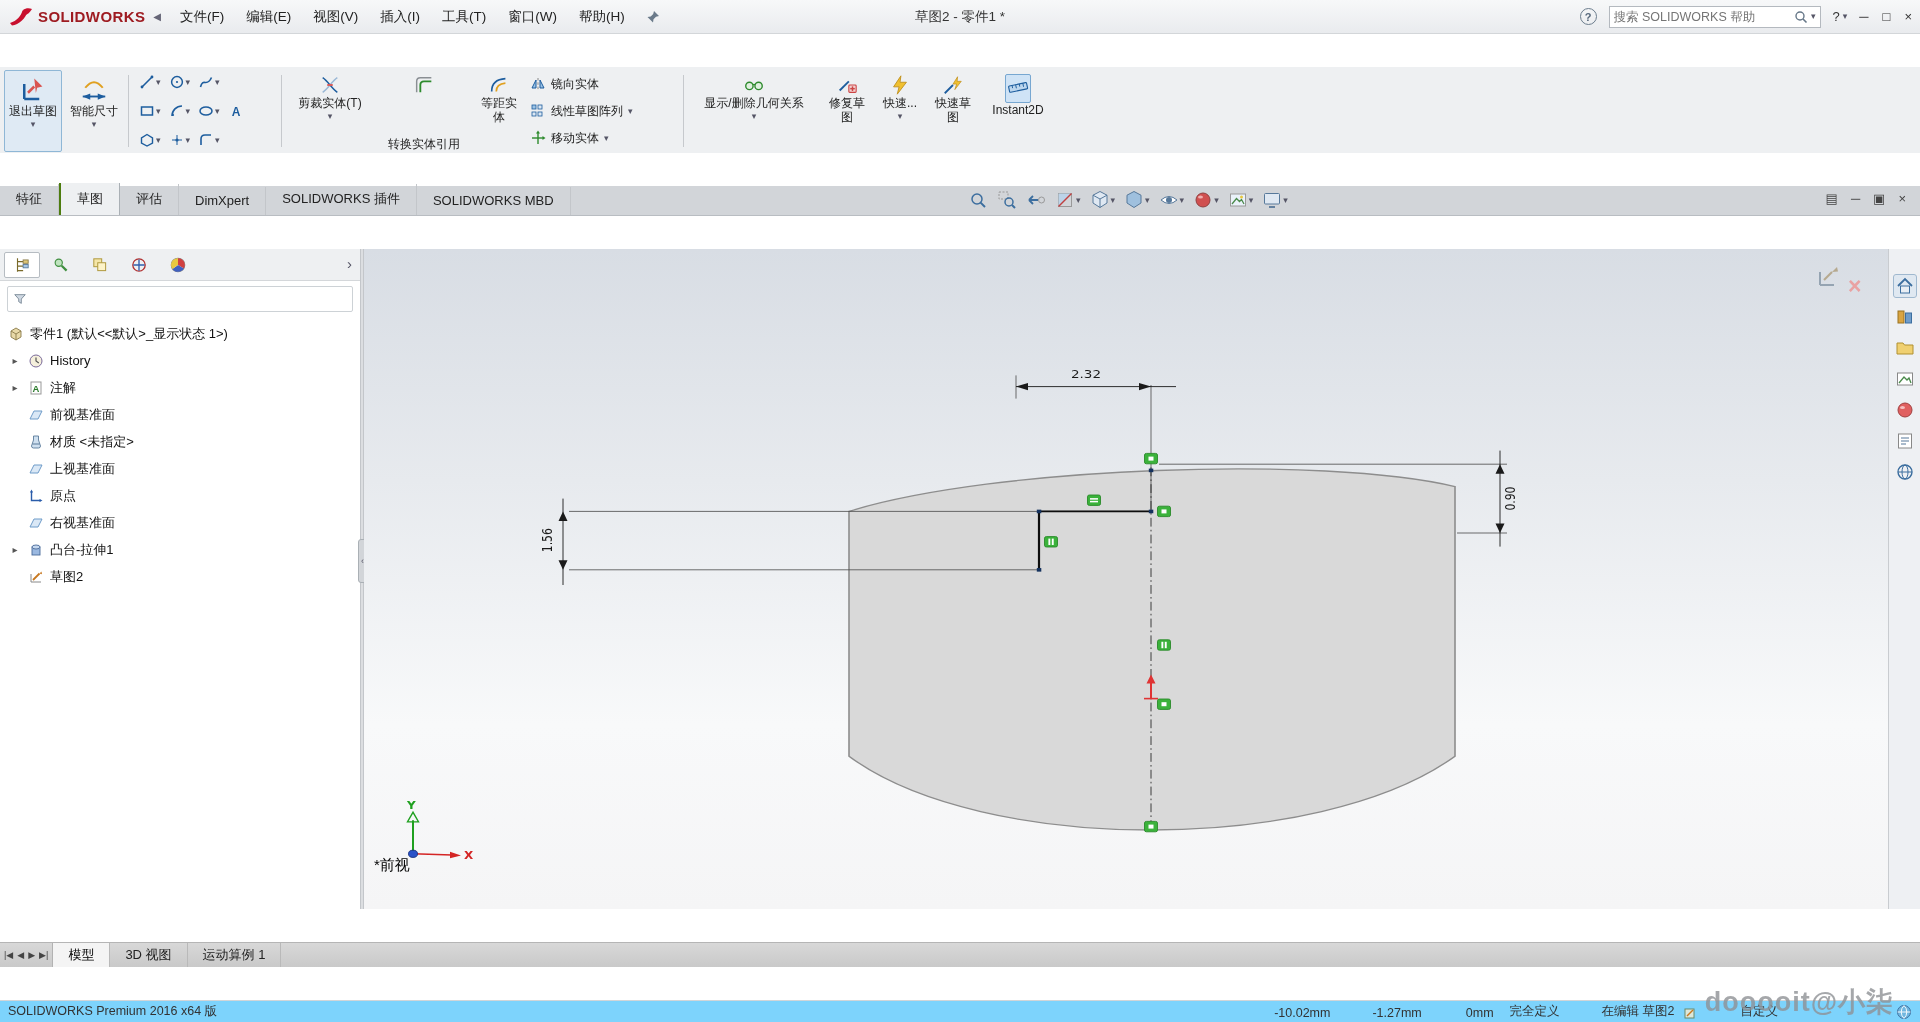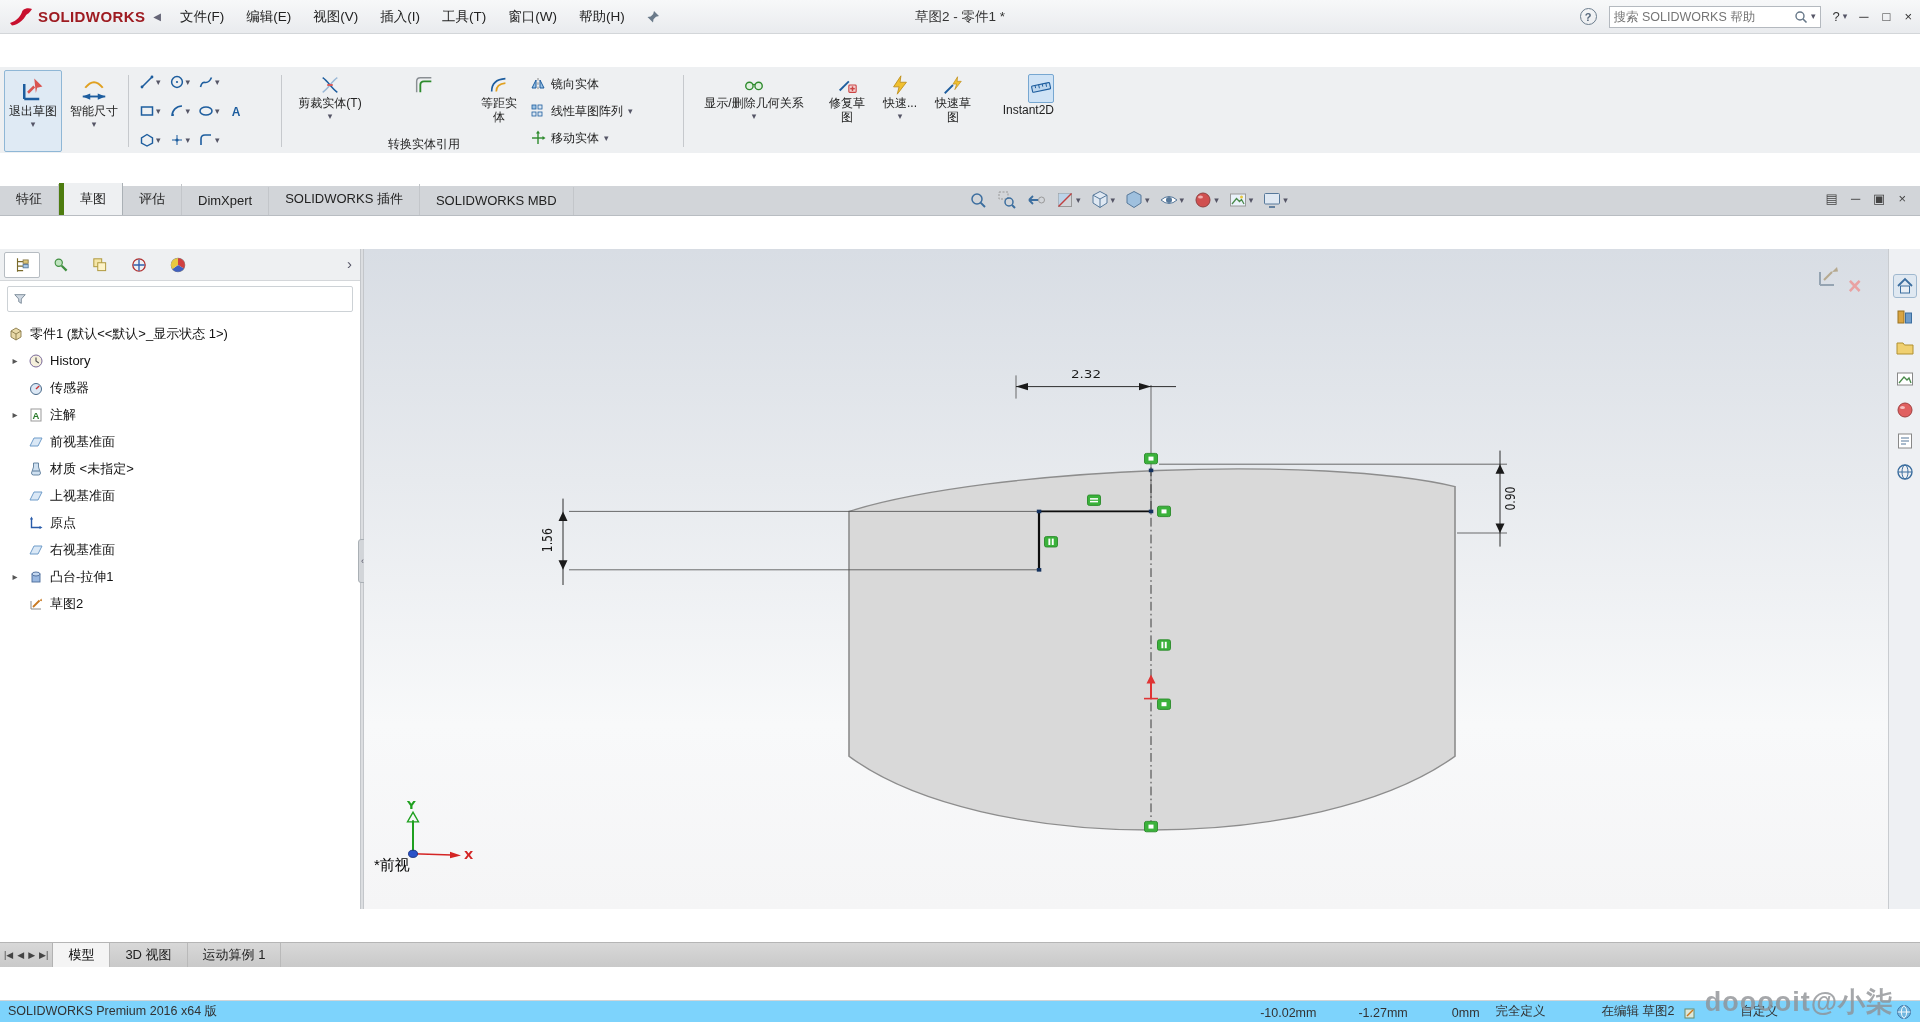--- a/index.html
+++ b/index.html
@@ -36,21 +36,21 @@
 .entity-grid{display:flex;flex-direction:column;justify-content:space-between;padding:3px 2px;width:142px;}
 .eg-row{display:flex;gap:2px;}
 .eg-cell{display:flex;align-items:center;gap:1px;padding:1px 3px;border-radius:2px;}
 .rb-stack{display:flex;flex-direction:column;justify-content:space-between;padding:2px 0;width:152px;}
 .rb-row{display:flex;align-items:center;gap:5px;height:24px;padding:0 4px;font-size:12px;color:#222;border-radius:2px;}
 .hl-box{background:#cfe3f6;border:1px solid #77a7d1;border-radius:2px;padding:1px;}
 
 
 .tabrow{height:30px;background:#d2d5d9;border-bottom:1px solid #b9bdc2;display:flex;align-items:flex-end;position:relative;z-index:20;}
 .ctab{padding:6px 16px 7px;font-size:13px;color:#222;border-right:1px solid #c3c6ca;}
-.ctab.active{background:#eef0f2;border-left:5px solid #4d7c0f;border-right:1px solid #aab0b5;margin-top:-1px;padding-top:7px;}
+.ctab.active{background:#eef0f2;border-left:2px solid #4d7c0f;border-right:1px solid #aab0b5;margin-top:-1px;padding-top:7px;}
 .headsup{position:absolute;left:965px;top:2px;display:flex;align-items:center;gap:3px;}
 .hbtn{display:flex;align-items:center;gap:1px;padding:2px 3px;border-radius:2px;}
 .icon-hu{width:20px;height:20px;}
 .doc-controls{position:absolute;right:14px;top:5px;display:flex;gap:13px;font-size:13px;color:#444;}
 
 
 .main{flex:1;display:flex;min-height:0;position:relative;}
 .fm-panel{width:360px;background:#fff;display:flex;flex-direction:column;}
 .fm-tabs{height:32px;background:#eef0f2;border-bottom:1px solid #d4d7da;display:flex;align-items:center;padding:2px 4px;gap:3px;position:relative;}
 .fm-tab{width:36px;height:26px;display:flex;align-items:center;justify-content:center;border:1px solid transparent;border-radius:2px;}
@@ -330,21 +330,21 @@
     </div>
 
     <div class="rb-big" style="width:50px;">
       <svg class="icon-md" viewBox="0 0 24 24">
         <line x1="3" y1="21" x2="12" y2="12" stroke="#1d5d9e" stroke-width="2"></line>
         <polygon points="17,3 12,11 16,11 14,17 21,8 16.5,8" fill="#f0c030" stroke="#c09020" stroke-width="0.8"></polygon>
       </svg>
       <span class="lbl" style="width:40px;">快速草图</span>
     </div>
 
-    <div class="rb-big" style="width:74px;align-items:flex-end;">
+    <div class="rb-big" style="width:74px;">
       <span class="hl-box">
         <svg class="icon-md" viewBox="0 0 24 24">
           <rect x="2" y="9" width="20" height="7" rx="1" fill="#bcd6ee" stroke="#1d5d9e" stroke-width="1.2" transform="rotate(-12 12 12)"></rect>
           <g transform="rotate(-12 12 12)" stroke="#1d5d9e">
             <line x1="6" y1="9" x2="6" y2="12"></line>
               <line x1="10" y1="9" x2="10" y2="13"></line>
               <line x1="14" y1="9" x2="14" y2="12"></line>
               <line x1="18" y1="9" x2="18" y2="13"></line>
           </g>
         </svg>
@@ -499,28 +499,20 @@
         </div>
         <div class="trow">
           <span class="texp">▸</span>
           <svg class="ticon" viewBox="0 0 16 16">
             <circle cx="8" cy="8" r="6" fill="#f5f0dc" stroke="#7a6a9a"></circle>
             <path d="M8 4.5 V8 L10.8 10" fill="none" stroke="#555" stroke-width="1.2"></path>
           </svg>
           <span>History</span>
         </div>
         <div class="trow">
-          <span class="texp"></span>
-          <svg class="ticon" viewBox="0 0 16 16">
-            <circle cx="8" cy="9" r="5.5" fill="#dce8f5" stroke="#4a6a8a"></circle>
-            <line x1="8" y1="9" x2="11.2" y2="6" stroke="#c33" stroke-width="1.4"></line>
-          </svg>
-          <span>传感器</span>
-        </div>
-        <div class="trow">
           <span class="texp">▸</span>
           <svg class="ticon" viewBox="0 0 16 16">
             <rect x="3" y="2" width="10" height="12" fill="#fff" stroke="#999"></rect>
             <text x="8" y="11.5" font-size="9.5" text-anchor="middle" fill="#2a7a2a" font-weight="bold">A</text>
           </svg>
           <span>注解</span>
         </div>
         <div class="trow">
           <span class="texp"></span>
           <svg class="ticon" viewBox="0 0 16 16">
@@ -738,21 +730,21 @@
     <span class="btab">运动算例 1</span>
   </div>
 
   <div class="statusbar">
     <span>SOLIDWORKS Premium 2016 x64 版</span>
     <div class="sb-right">
       <span>-10.02mm</span>
       <span style="margin-left:42px;">-1.27mm</span>
       <span style="margin-left:44px;">0mm</span>
       <span style="margin-left:16px;">完全定义</span>
-      <span style="margin-left:56px;">在编辑 草图2</span>
+      <span style="margin-left:42px;">在编辑 草图2</span>
       <svg style="margin-left:8px;" width="14" height="14" viewBox="0 0 14 14">
         <rect x="2" y="3" width="9" height="9" fill="#dce8dc" stroke="#6a8a6a"></rect>
         <line x1="4" y1="10" x2="10" y2="4" stroke="#c87820" stroke-width="1.5"></line>
       </svg>
       <span style="margin-left:44px;">自定义</span>
       <svg style="margin-left:118px;" width="16" height="16" viewBox="0 0 16 16">
         <circle cx="8" cy="8" r="6.5" fill="#70b7e0" stroke="#3c6e9f"></circle>
         <path d="M1.5 8 H14.5 M8 1.5 A9 9 0 0 1 8 14.5 M8 1.5 A9 9 0 0 0 8 14.5" fill="none" stroke="#fff" stroke-width="0.9"></path>
       </svg>
     </div>

